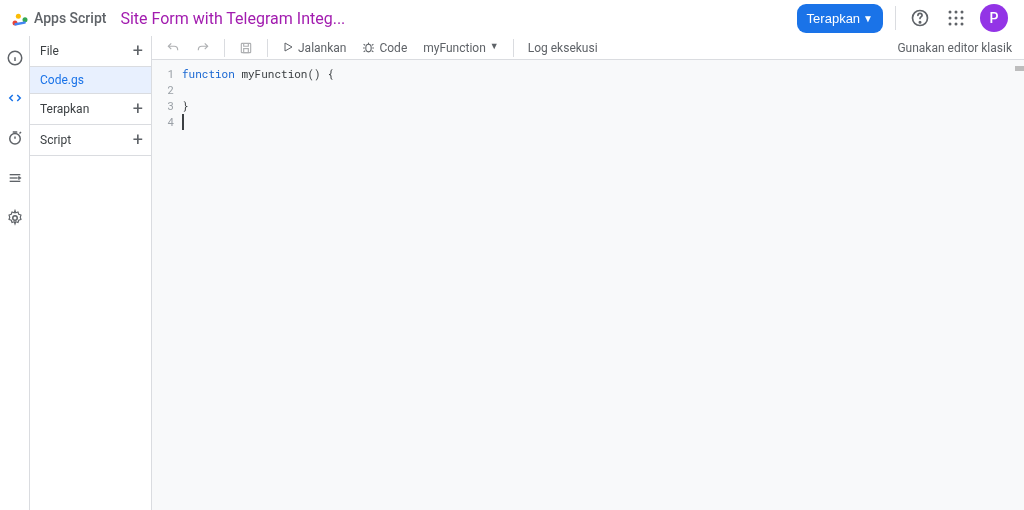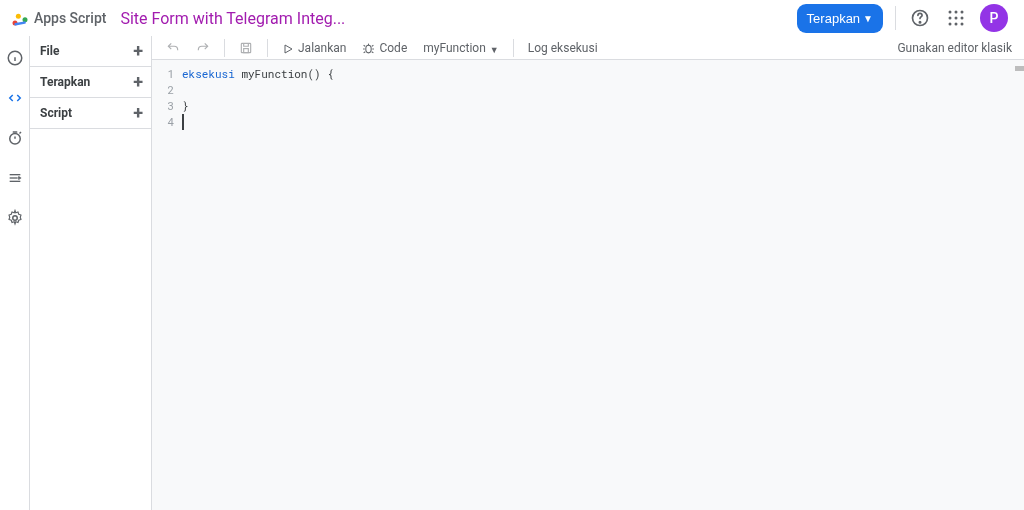--- a/index.html
+++ b/index.html
@@ -16,30 +16,30 @@
     .vdiv { width: 1px; height: 24px; background: #dadce0; }
     .icon-btn { width: 24px; height: 24px; display: flex; align-items: center; justify-content: center; color: #5f6368; cursor: pointer; border-radius: 50%; }
     .avatar { width: 28px; height: 28px; border-radius: 50%; background: #9334e6; color: #fff; display: flex; align-items: center; justify-content: center; font-size: 14px; font-weight: 500; }
     
     .main { display: flex; height: calc(100vh - 36px); }
     
     .rail { width: 30px; border-right: 1px solid #dadce0; display: flex; flex-direction: column; align-items: center; padding-top: 10px; gap: 16px; }
     .rail-item { width: 24px; height: 24px; display: flex; align-items: center; justify-content: center; color: #5f6368; cursor: pointer; border-radius: 4px; }
     .rail-item.active { color: #1a73e8; }
     
-    .sidebar { width: 122px; border-right: 1px solid #dadce0; font-weight: bold; }
+    .sidebar { width: 122px; border-right: 1px solid #dadce0; }
     .sidebar-section { border-bottom: 1px solid #dadce0; }
     .sidebar-header { display: flex; align-items: center; justify-content: space-between; padding: 6px 8px 6px 10px; font-size: 12px; color: #3c4043; }
     .sidebar-header .plus { color: #5f6368; font-size: 18px; cursor: pointer; line-height: 1; }
     .sidebar-item { padding: 6px 10px; font-size: 12px; cursor: pointer; }
     .sidebar-item.selected { background: #e8f0fe; color: #1a73e8; }
     
     .editor-wrap { flex: 1; display: flex; flex-direction: column; }
     .toolbar { height: 24px; border-bottom: 1px solid #dadce0; display: flex; align-items: center; padding: 0 8px; gap: 4px; font-size: 12px; color: #5f6368; }
-    .tb-btn { display: flex; align-items: flex-end; gap: 4px; padding: 2px 6px; cursor: pointer; color: #5f6368; border-radius: 3px; }
+    .tb-btn { display: flex; align-items: flex-start; gap: 4px; padding: 2px 6px; cursor: pointer; color: #5f6368; border-radius: 3px; }
     .tb-btn.disabled { opacity: 0.5; cursor: default; }
     .tb-div { width: 1px; height: 18px; background: #dadce0; margin: 0 4px; }
     .tb-spacer { flex: 1; }
     .classic-link { color: #5f6368; font-size: 12px; cursor: pointer; padding-right: 4px; text-align: right; }
     
     .editor { flex: 1; display: flex; background: #f8f9fa; font-family: 'Roboto Mono', Menlo, Consolas, monospace; font-size: 11px; padding-top: 6px; }
     .gutter { width: 30px; text-align: right; color: #9aa0a6; padding-right: 8px; user-select: none; }
     .gutter div { height: 16px; line-height: 16px; }
     .code { flex: 1; color: #3c4043; position: relative; }
     .code-line { height: 16px; line-height: 16px; white-space: pre; }
@@ -133,20 +133,23 @@
   </div>
 
   <div class="sidebar">
     <div class="sidebar-section">
       <div class="sidebar-header">
         <span>File</span>
         <span class="plus">+</span>
       </div>
     </div>
     <div class="sidebar-section">
+      <div class="sidebar-item selected">Code.gs</div>
+    </div>
+    <div class="sidebar-section">
       <div class="sidebar-header">
         <span>Terapkan</span>
         <span class="plus">+</span>
       </div>
     </div>
     <div class="sidebar-section">
       <div class="sidebar-header">
         <span>Script</span>
         <span class="plus">+</span>
       </div>
@@ -209,20 +212,20 @@
     <div class="editor">
       <div class="gutter" id="gutter">
           <div>1</div>
           <div>2</div>
           <div>3</div>
           <div>4</div>
         </div>
       <div class="code" id="code">
         <div class="cursor-mark"></div>
         <div class="scroll-right"></div>
-      <div class="code-line"><span class="kw">eksekusi</span><span> </span><span class="fn">myFunction</span><span class="punct">() {</span></div>
+      <div class="code-line"><span class="kw">function</span><span> </span><span class="fn">myFunction</span><span class="punct">() {</span></div>
           <div class="code-line"><span>  </span></div>
           <div class="code-line"><span class="punct">}</span></div>
           <div class="code-line"></div>
         </div>
     </div>
   </div>
 </div>
 
 </body></html>

